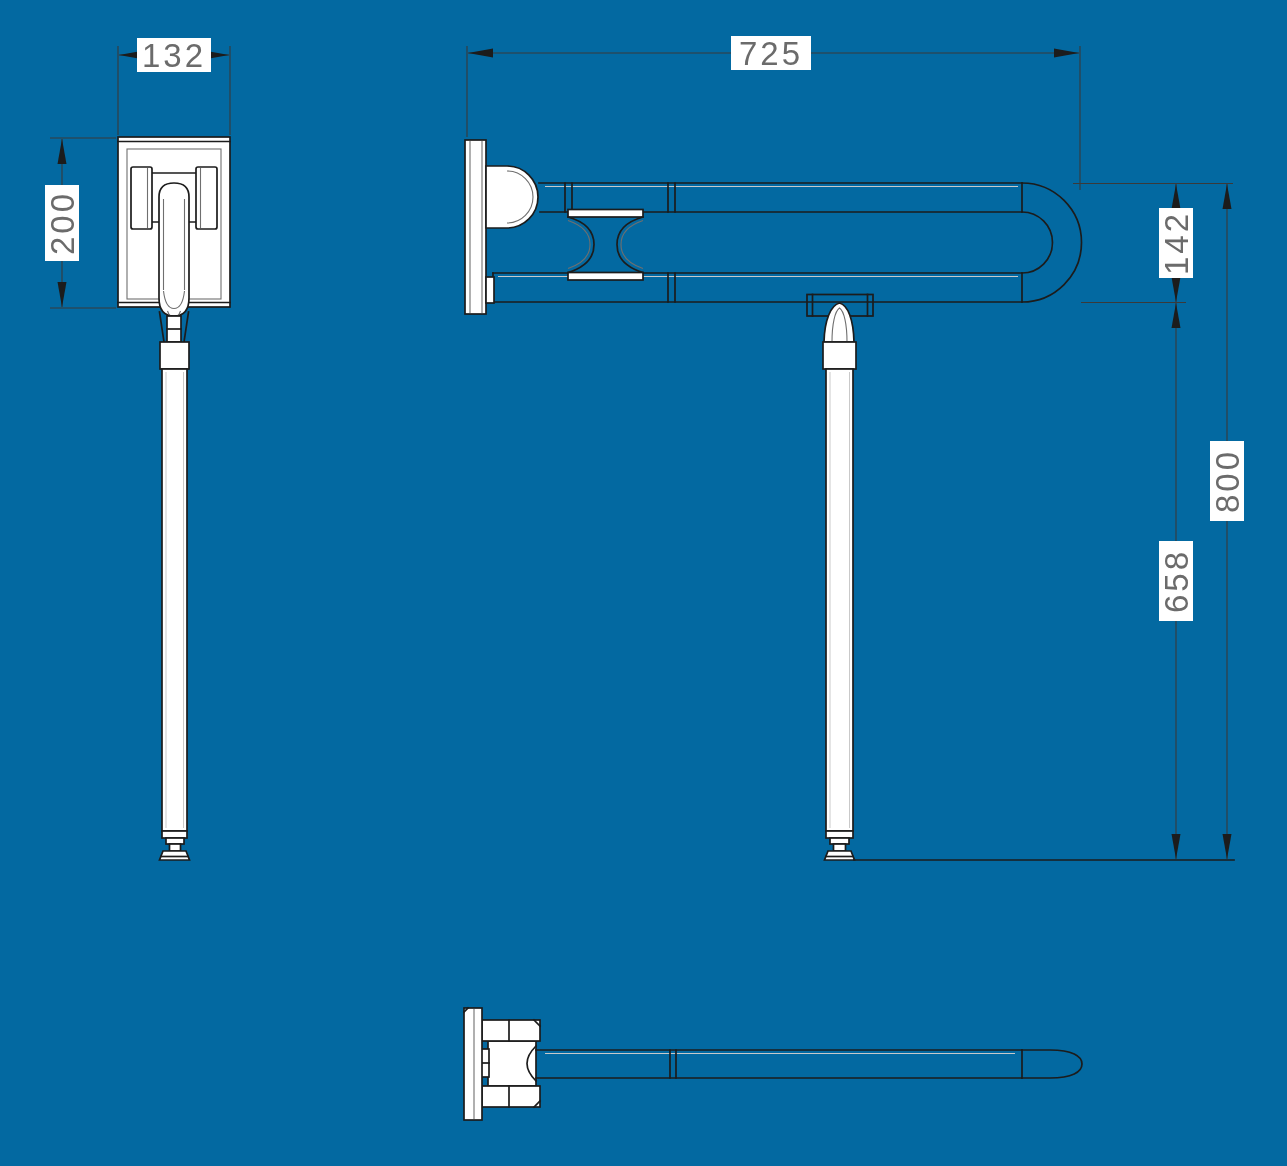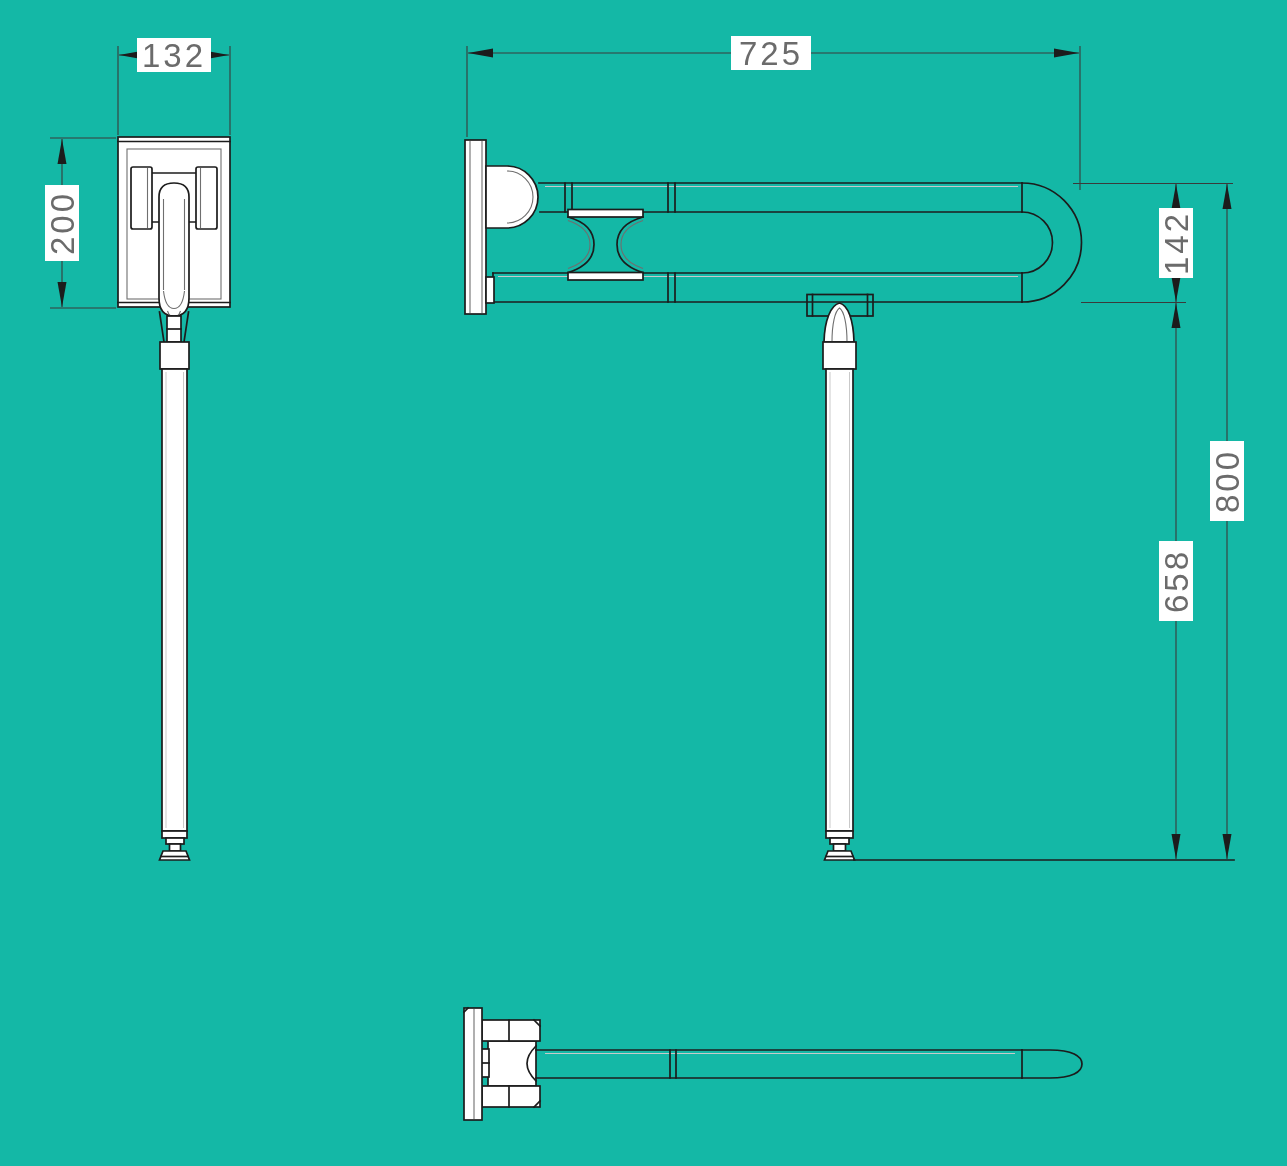--- a/index.html
+++ b/index.html
@@ -1,16 +1,16 @@
 <!DOCTYPE html>
 <html><head>
 <meta charset="utf-8">
 <style>
   html,body{margin:0;padding:0;background:#ffffff;}
-  .canvas{position:relative;width:1287px;height:1166px;background:#14b8a6;overflow:hidden;
+  .canvas{position:relative;width:1287px;height:1166px;background:#0369a1;overflow:hidden;
           font-family:"Liberation Sans", sans-serif;}
   svg{display:block}
   
   .s  {stroke:#1c1c1c;stroke-width:1.7;fill:none;stroke-linecap:square;}
   .sf {stroke:#1c1c1c;stroke-width:1.7;fill:#ffffff;stroke-linecap:square;}
   .i  {stroke:#6f6f6f;stroke-width:1.1;fill:none;}       
   .lt {stroke:#c9c9c9;stroke-width:1;fill:none;}         
   
   .d  {stroke:#3a3a3a;stroke-width:1.1;fill:none;}
   .a  {fill:#1c1c1c;stroke:none;}                        

